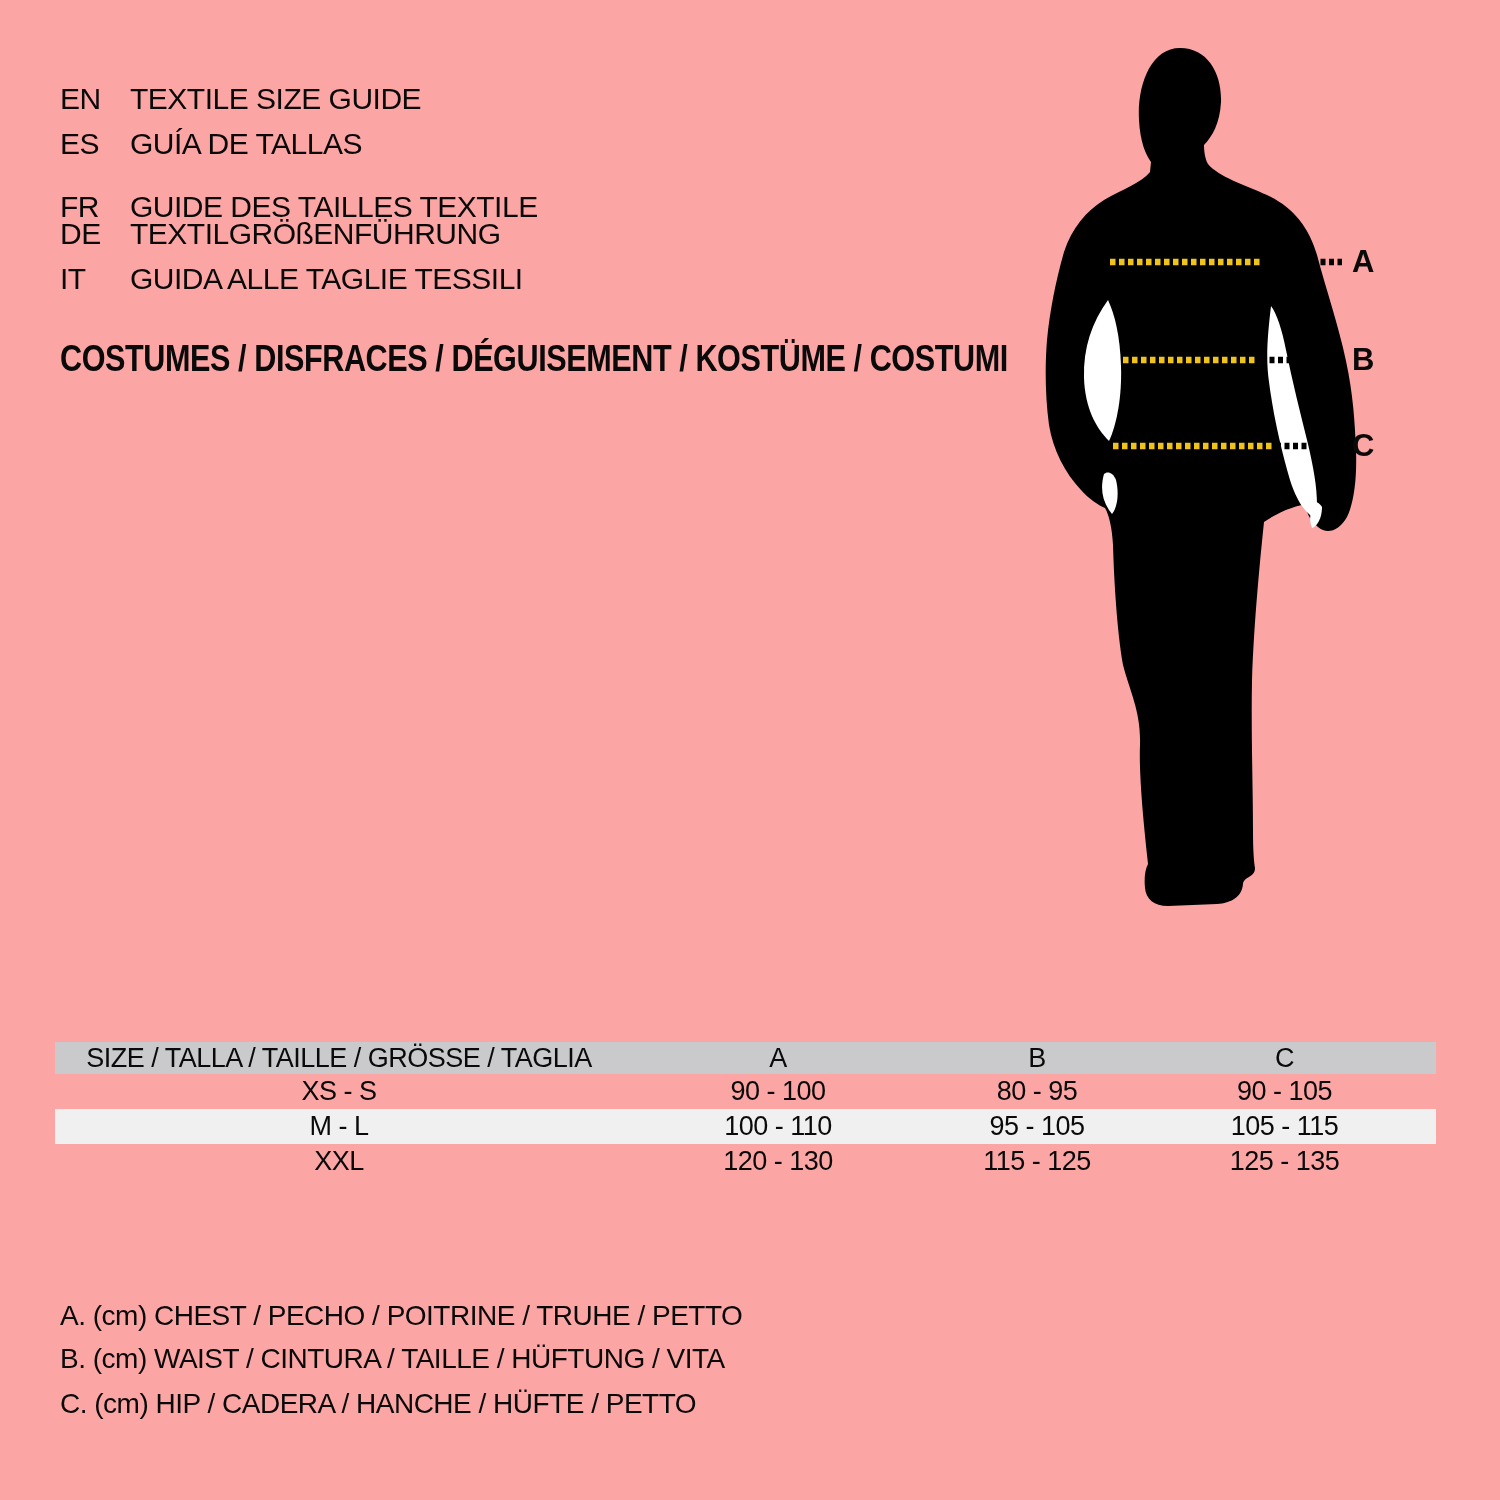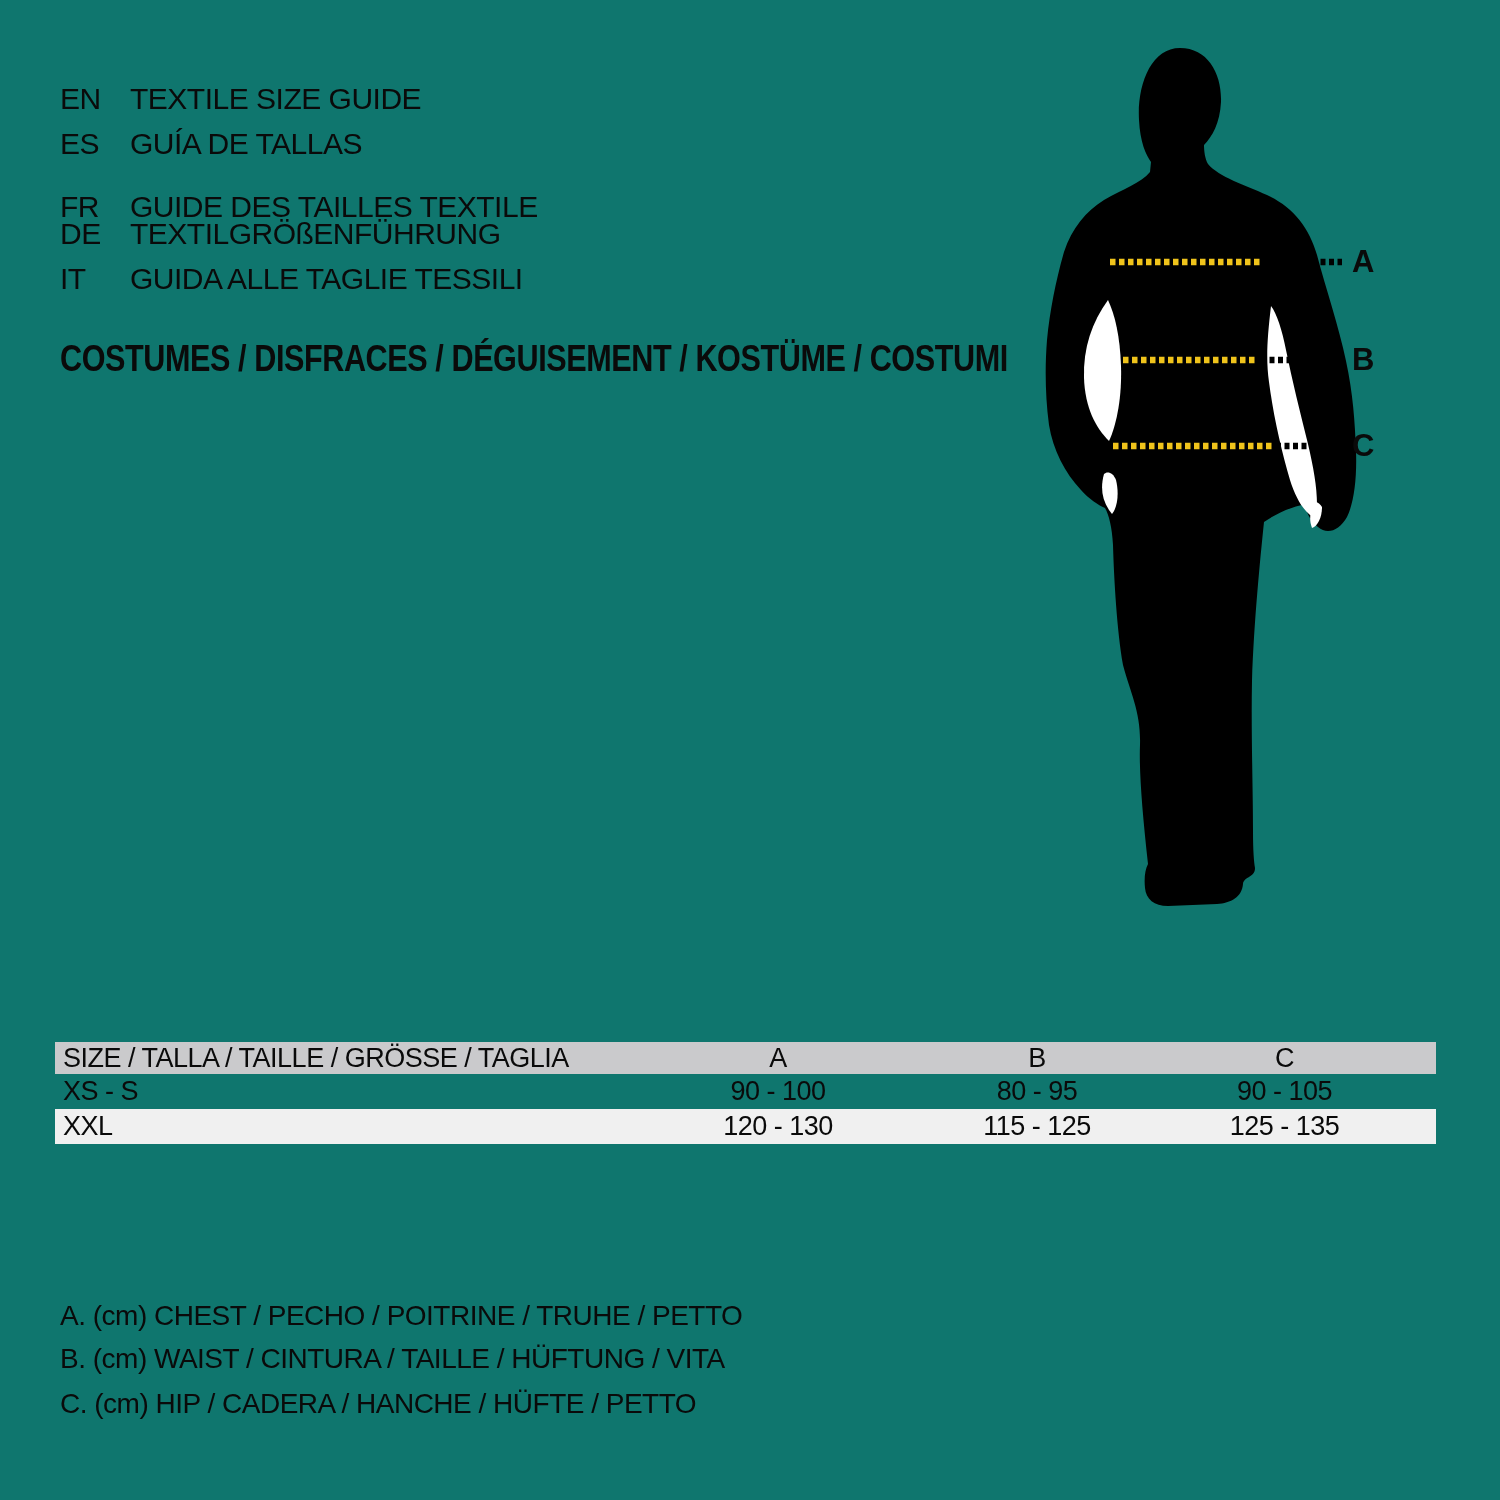--- a/index.html
+++ b/index.html
@@ -1,17 +1,17 @@
 <!DOCTYPE html>
 <html><head>
 <meta charset="utf-8">
 <style>
   html,body{margin:0;padding:0;background:#ffffff;}
   #canvas{
-    position:relative;width:1500px;height:1500px;background:#0f766e;overflow:hidden;
+    position:relative;width:1500px;height:1500px;background:#fca5a5;overflow:hidden;
     font-family:"Liberation Sans", sans-serif;color:#0a0a0a;
   }
 
   
   .lang-row{position:absolute;left:60px;height:32px;line-height:32px;
     font-size:30px;font-weight:400;letter-spacing:-0.5px;white-space:nowrap;}
   .lang-code{display:inline-block;width:70px;}
   .lang-label{display:inline-block;}
 
   
@@ -32,21 +32,21 @@
   .section-heading{position:absolute;left:60px;top:988px;font-size:29px;font-weight:400;
     letter-spacing:-0.5px;white-space:nowrap;}
 
   
   .size-table{position:absolute;left:55px;top:1042px;width:1381px;
     border-collapse:collapse;table-layout:fixed;font-size:27px;letter-spacing:-0.5px;}
   .size-table td{padding:0;vertical-align:middle;}
   .size-table thead td{background:#CACACC;height:32px;}
   .size-table tbody td{height:35px;}
   .size-table tbody tr:nth-child(even) td{background:#F0F0F0;}
-  .cell-label{text-align:left;padding-left:8px !important;}
+  .cell-label{text-align:center;padding-left:8px !important;}
   .cell-num{text-align:center;}
 
   
   .legend-row{position:absolute;left:60px;height:32px;line-height:32px;
     font-size:28px;font-weight:400;letter-spacing:-0.5px;white-space:nowrap;}
 </style>
 </head>
 <body>
 
 <div id="canvas">
@@ -156,20 +156,26 @@
       </tr>
     </thead>
     <tbody>
       <tr>
         <td class="cell-label">XS - S</td>
         <td class="cell-num">90 - 100</td>
         <td class="cell-num">80 - 95</td>
         <td class="cell-num">90 - 105</td>
       </tr>
       <tr>
+        <td class="cell-label">M - L</td>
+        <td class="cell-num">100 - 110</td>
+        <td class="cell-num">95 - 105</td>
+        <td class="cell-num">105 - 115</td>
+      </tr>
+      <tr>
         <td class="cell-label">XXL</td>
         <td class="cell-num">120 - 130</td>
         <td class="cell-num">115 - 125</td>
         <td class="cell-num">125 - 135</td>
       </tr>
     </tbody>
   </table>
 
   <div>
     <div class="legend-row" style="top:1300px">A. (cm) CHEST / PECHO / POITRINE / TRUHE / PETTO</div>

